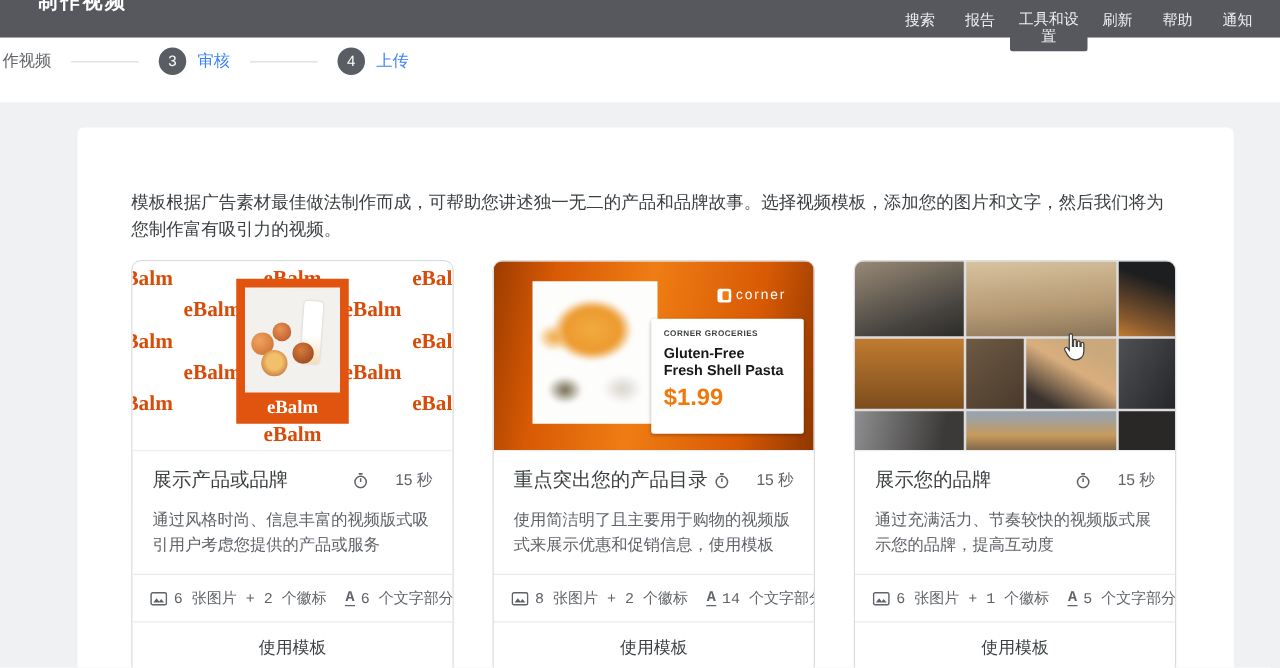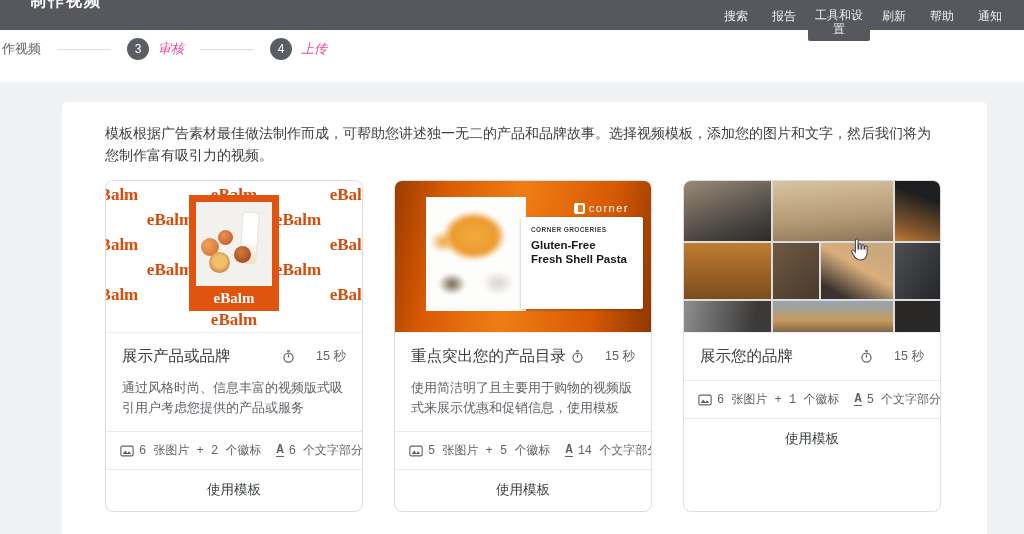--- a/index.html
+++ b/index.html
@@ -12,26 +12,26 @@
   .menu { position:absolute; right:10px; top:0; display:flex; align-items:flex-start; }
   .menu-item { color:#eceeef; font-size:12px; padding:8px 12px; white-space:nowrap; cursor:pointer; }
   .menu-item.wrap { width:62px; text-align:center; line-height:14px; white-space:normal; background:#56585e; padding:8px 5px 5px; border-radius:0 0 2px 2px; }
 
   
   .stepper { position:absolute; top:30px; left:0; right:0; height:52px; background:#fff; display:flex; align-items:flex-start; padding-top:8px; z-index:10; }
   .step-prev { color:#5f6368; font-size:13px; margin-left:2px; line-height:22px; cursor:pointer; }
   .connector { width:54px; height:1px; background:#dadce0; margin:11px 16px 0; }
   .step { display:flex; align-items:center; cursor:pointer; }
   .step-circle { width:22px; height:22px; border-radius:50%; background:#5a5e64; color:#fff; font-size:12px; display:flex; align-items:center; justify-content:center; }
-  .step-label { color:#ec4899; font-size:13px; margin-left:9px; line-height:22px;font-style:italic; }
+  .step-label { color:#3b82f6; font-size:13px; margin-left:9px; line-height:22px; }
 
   
   .content { position:absolute; top:86px; left:0; right:0; bottom:0; background:#f0f1f3; }
   .panel { position:absolute; left:62px; top:16px; width:925px; height:460px; background:#fff; border-radius:5px 5px 0 0; }
-  .intro { margin:20px 0 0 43px; width:838px; font-size:14px; color:#3c4043; line-height:22px; }
+  .intro { margin:48px 0 0 43px; width:838px; font-size:14px; color:#3c4043; line-height:22px; }
   .cards { display:flex; gap:31px; margin:14px 0 0 43px; }
 
   .card { width:258px; border:1px solid #dadce0; border-radius:8px; background:#fff; overflow:hidden; }
   .preview { height:152px; position:relative; overflow:hidden; border-bottom:1px solid #eceff1; }
   .card-body { padding:13px 16px 13px; }
   .card-title-row { display:flex; justify-content:space-between; align-items:center; }
   .card-title { font-size:15.5px; color:#3c4043; }
   .duration { display:flex; align-items:center; gap:21px; font-size:12.5px; color:#5f6368; flex:none; }
   .card-desc { margin-top:11px; font-size:13px; color:#5f6368; line-height:20px; min-height:40px; }
   .meta { display:flex; gap:15px; border-top:1px solid #e8eaed; padding:10px 14px; font-size:12px; color:#5f6368; align-items:center; }
@@ -59,21 +59,21 @@
   .pasta-panel { position:absolute; left:31px; top:16px; width:100px; height:114px; background:#fdfdfc; }
   .blob { position:absolute; border-radius:50%; filter:blur(1.5px); }
   .blob-y  { left:16px; top:14px; width:64px; height:50px; background:radial-gradient(closest-side,#f2ab3e,#ec9a2f 70%,rgba(236,154,47,0)); }
   .blob-y2 { left:4px;  top:34px; width:26px; height:22px; background:radial-gradient(closest-side,#efa338,rgba(239,163,56,0)); }
   .blob-d  { left:12px; top:76px; width:28px; height:22px; background:radial-gradient(closest-side,#6e6448,rgba(110,100,72,0)); }
   .blob-g  { left:56px; top:74px; width:32px; height:24px; background:radial-gradient(closest-side,#d8d3cc,rgba(216,211,204,0)); }
   .corner-logo { position:absolute; right:22px; top:21px; display:flex; align-items:center; gap:4px; }
   .corner-mark { width:11px; height:11px; background:#fff; border-radius:2px; position:relative; }
   .corner-mark::after { content:""; position:absolute; top:2px; right:2px; bottom:2px; left:4px; background:#ef7d14; border-radius:1px; }
   .corner-text { color:#fff; font-size:11px; letter-spacing:1.5px; }
-  .info-panel { position:absolute; right:8px; top:36px; width:122px; height:92px; background:#fff; border-radius:2px; padding:9px 10px; box-shadow:0 1px 3px rgba(0,0,0,.3); }
+  .info-panel { position:absolute; right:8px; top:46px; width:122px; height:92px; background:#fff; border-radius:2px; padding:9px 10px; box-shadow:0 1px 3px rgba(0,0,0,.3); }
   .store { font-size:6.5px; font-weight:bold; color:#3c4043; letter-spacing:.4px; }
   .product { font-size:11.5px; font-weight:bold; color:#17181a; line-height:14px; margin-top:5px; }
   .price { font-size:19px; font-weight:bold; color:#f2780c; margin-top:4px; }
 
   
   .mosaic { position:absolute; inset:0; display:grid; grid-template-columns:34% 18% 28% 20%; grid-template-rows:40% 37% 23%; gap:2px; background:#ddd; }
   .mosaic div { width:100%; height:100%; }
   .m1 { background:linear-gradient(160deg,#9a8a76,#474440 70%,#2d2b29); }
   .m2 { grid-column:2 / span 2; background:linear-gradient(175deg,#d8c3a0,#b59a74 60%,#8a7458); }
   .m3 { background:linear-gradient(200deg,#1d1e20 30%,#8a5a2e 80%,#c07c30); }
@@ -205,20 +205,21 @@
             <div class="corner-logo">
               <span class="corner-mark"></span>
               <span class="corner-text">corner</span>
             </div>
             <div class="info-panel">
               <div class="store">CORNER GROCERIES</div>
               <div class="product">
                 <span>Gluten-Free</span><br>
                 <span>Fresh Shell Pasta</span>
               </div>
+              <div class="price">$1.99</div>
             </div>
           </div>
         </div>
         <div class="card-body">
           <div class="card-title-row">
             <div class="card-title">重点突出您的产品目录</div>
             <div class="duration">
               <svg class="ico-svg" width="13" height="13" viewBox="0 0 14 14">
                   <line x1="5.4" y1="1.2" x2="8.6" y2="1.2" stroke="#5f6368" stroke-width="1.6"></line>
                   <circle cx="7" cy="8.2" r="4.9" fill="none" stroke="#5f6368" stroke-width="1.3"></circle>
@@ -228,21 +229,21 @@
             </div>
           </div>
           <div class="card-desc">使用简洁明了且主要用于购物的视频版式来展示优惠和促销信息，使用模板</div>
         </div>
         <div class="meta">
           <span class="meta-item">
             <svg class="ico-svg" width="14" height="14" viewBox="0 0 16 16">
                 <rect x="1" y="2.5" width="14" height="11" rx="1.5" fill="none" stroke="#5f6368" stroke-width="1.3"></rect>
                 <path d="M3 11.5l3-4 2.4 3 1.8-2.2 2.8 3.2z" fill="#5f6368"></path>
               </svg>
-            <span>5 张图片 + 5 个徽标</span>
+            <span>8 张图片 + 2 个徽标</span>
           </span>
           <span class="meta-item">
             <span class="text-ico">A</span>
             <span>14 个文字部分</span>
           </span>
         </div>
         <div class="use-btn">使用模板</div>
       </div>
 
       <div class="card">
@@ -268,20 +269,21 @@
             <div class="card-title">展示您的品牌</div>
             <div class="duration">
               <svg class="ico-svg" width="13" height="13" viewBox="0 0 14 14">
                   <line x1="5.4" y1="1.2" x2="8.6" y2="1.2" stroke="#5f6368" stroke-width="1.6"></line>
                   <circle cx="7" cy="8.2" r="4.9" fill="none" stroke="#5f6368" stroke-width="1.3"></circle>
                   <line x1="7" y1="8.2" x2="7" y2="4.9" stroke="#5f6368" stroke-width="1.3"></line>
                 </svg>
               <span>15 秒</span>
             </div>
           </div>
+          <div class="card-desc">通过充满活力、节奏较快的视频版式展示您的品牌，提高互动度</div>
         </div>
         <div class="meta">
           <span class="meta-item">
             <svg class="ico-svg" width="14" height="14" viewBox="0 0 16 16">
                 <rect x="1" y="2.5" width="14" height="11" rx="1.5" fill="none" stroke="#5f6368" stroke-width="1.3"></rect>
                 <path d="M3 11.5l3-4 2.4 3 1.8-2.2 2.8 3.2z" fill="#5f6368"></path>
               </svg>
             <span>6 张图片 + 1 个徽标</span>
           </span>
           <span class="meta-item">

